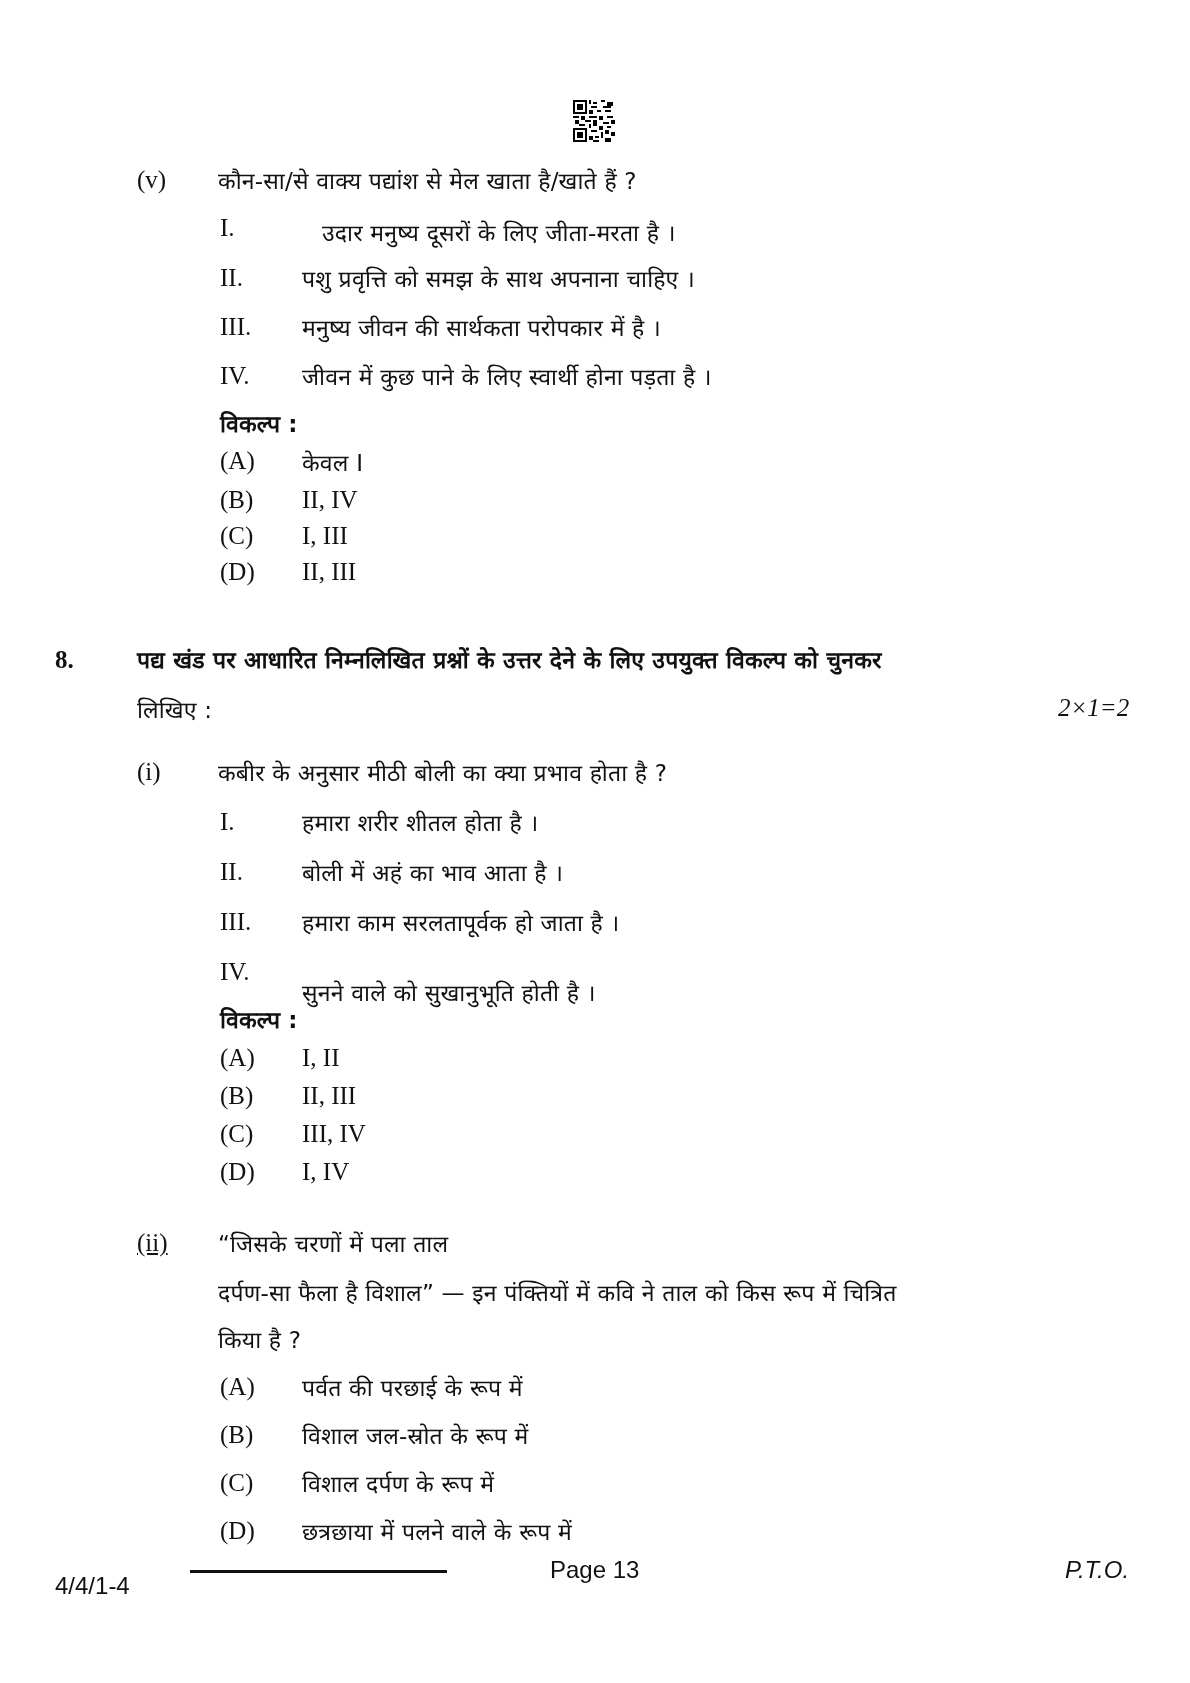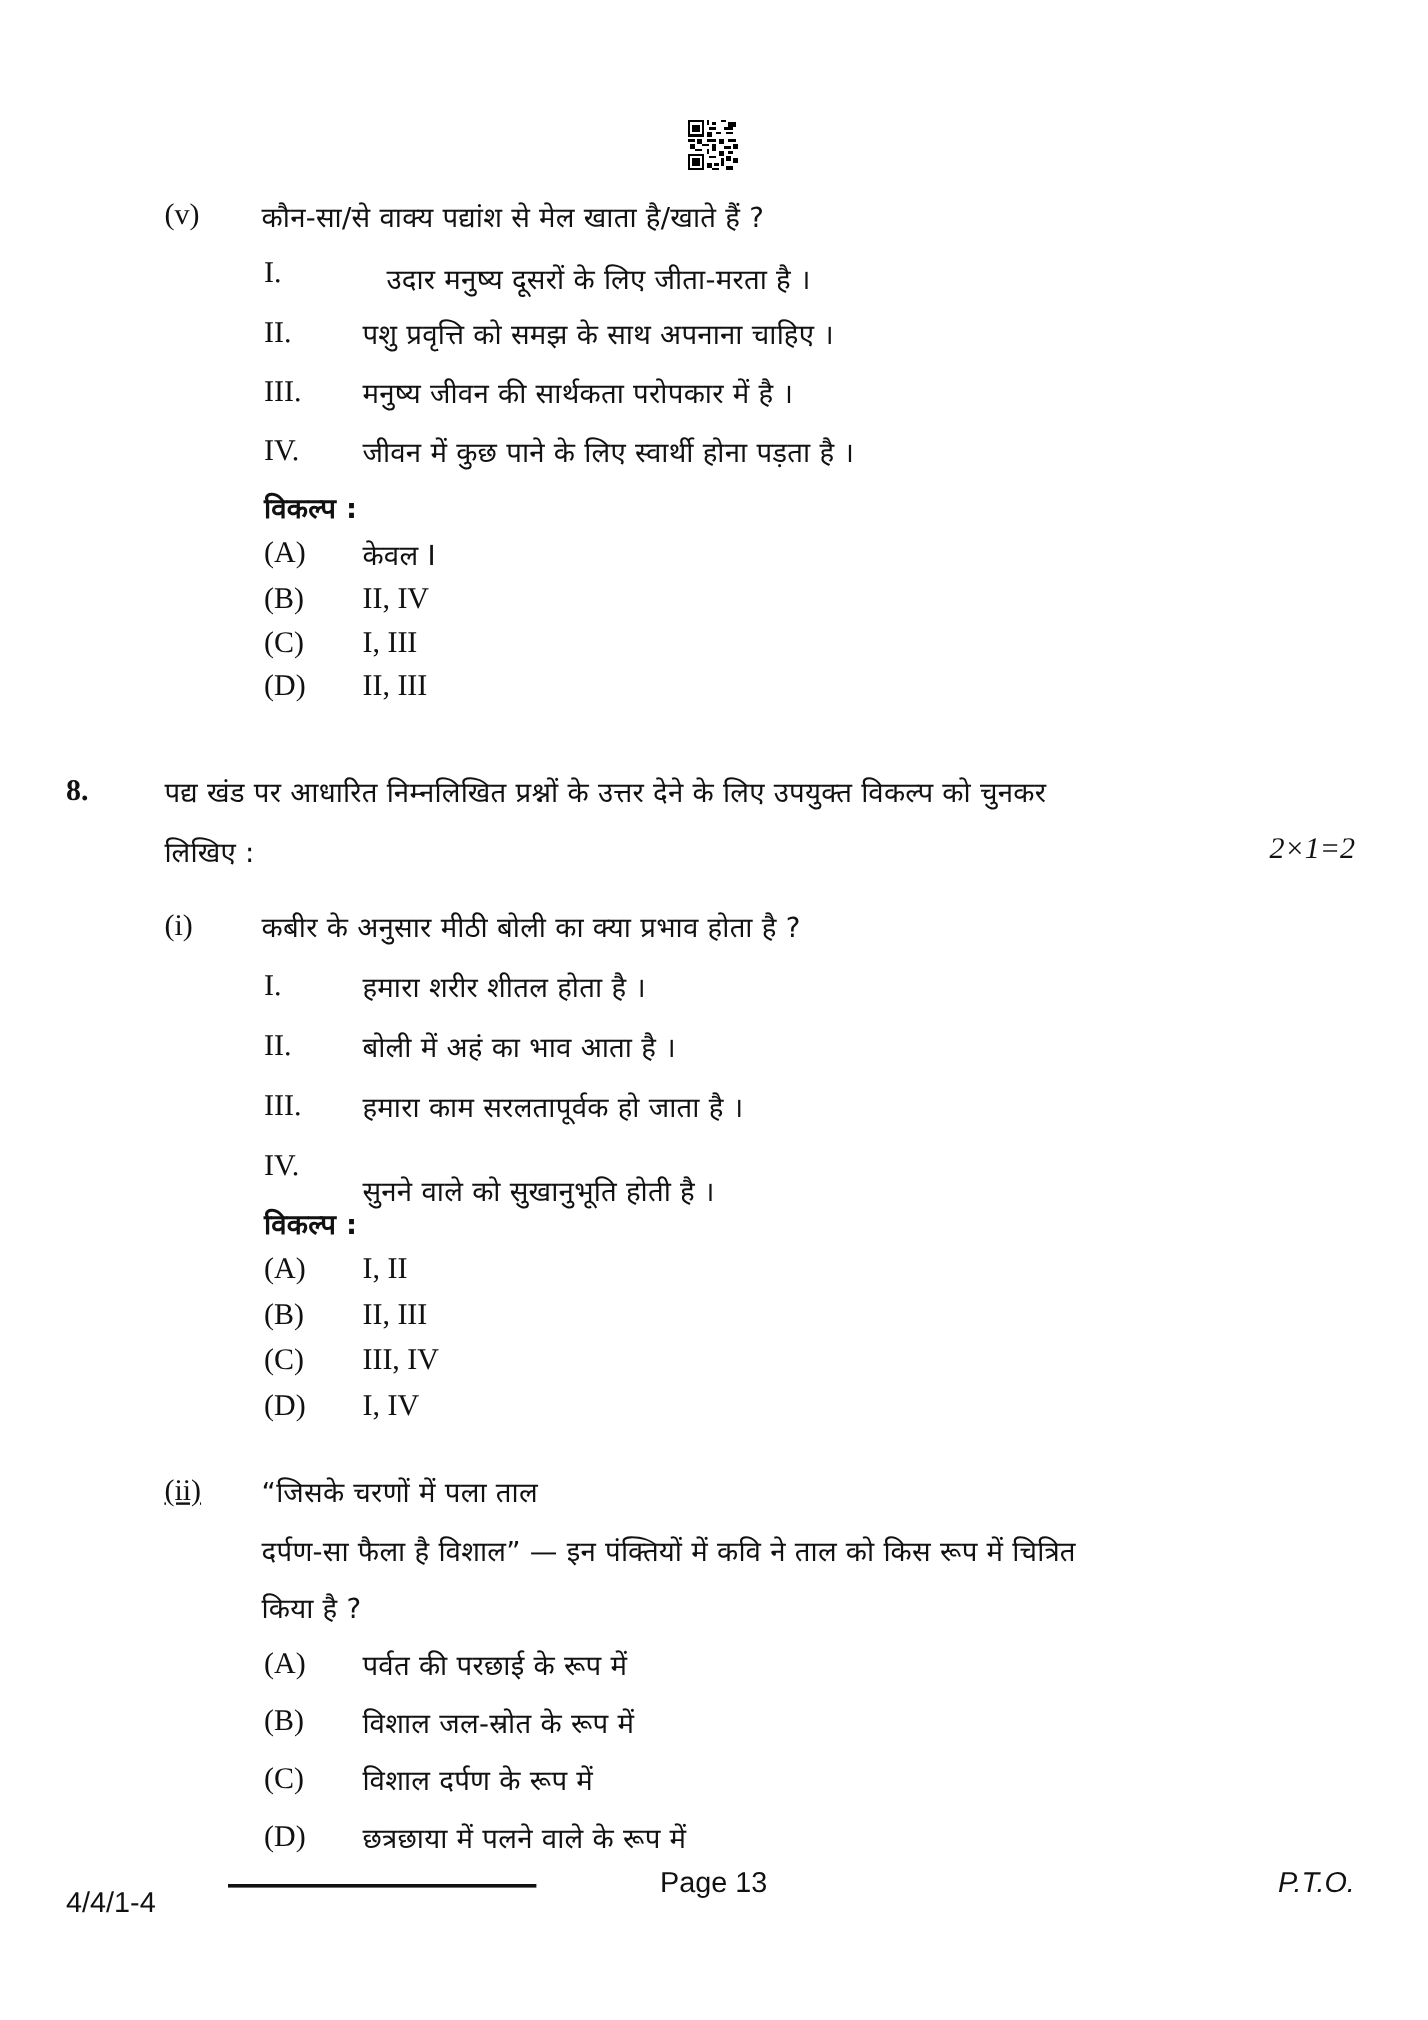--- a/index.html
+++ b/index.html
@@ -77,21 +77,21 @@
 <div class="abs rom" style="left:220px;top:447px;">(A)</div>
 <div class="abs hi" style="left:302px;top:446px;">केवल I</div>
 <div class="abs rom" style="left:220px;top:486px;">(B)</div>
 <div class="abs rom" style="left:302px;top:486px;">II, IV</div>
 <div class="abs rom" style="left:220px;top:522px;">(C)</div>
 <div class="abs rom" style="left:302px;top:522px;">I, III</div>
 <div class="abs rom" style="left:220px;top:558px;">(D)</div>
 <div class="abs rom" style="left:302px;top:558px;">II, III</div>
 
 <div class="abs rom bold" style="left:55px;top:646px;">8.</div>
-<div class="abs hi" style="left:137px;top:643px;">पद्य खंड पर आधारित निम्नलिखित प्रश्नों के उत्तर देने के लिए उपयुक्त विकल्प को चुनकर</div>
+<div class="abs hi" style="left:137px;top:643px;font-weight:bold;">पद्य खंड पर आधारित निम्नलिखित प्रश्नों के उत्तर देने के लिए उपयुक्त विकल्प को चुनकर</div>
 <div class="abs hi" style="left:137px;top:693px;text-align:right;">लिखिए :</div>
 <div class="abs marks" style="left:1058px;top:694px;text-align:right;">2×1=2</div>
 
 <div class="abs rom" style="left:137px;top:758px;">(i)</div>
 <div class="abs hi" style="left:218px;top:756px;">कबीर के अनुसार मीठी बोली का क्या प्रभाव होता है ?</div>
 
 <div class="abs rom" style="left:220px;top:808px;">I.</div>
 <div class="abs hi" style="left:302px;top:806px;">हमारा शरीर शीतल होता है ।</div>
 <div class="abs rom" style="left:220px;top:858px;">II.</div>
 <div class="abs hi" style="left:302px;top:856px;">बोली में अहं का भाव आता है ।</div>

